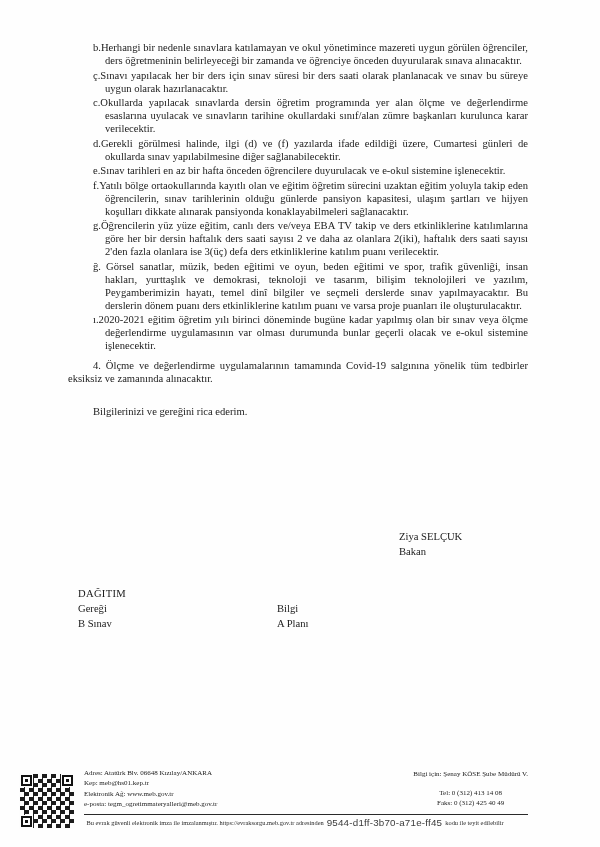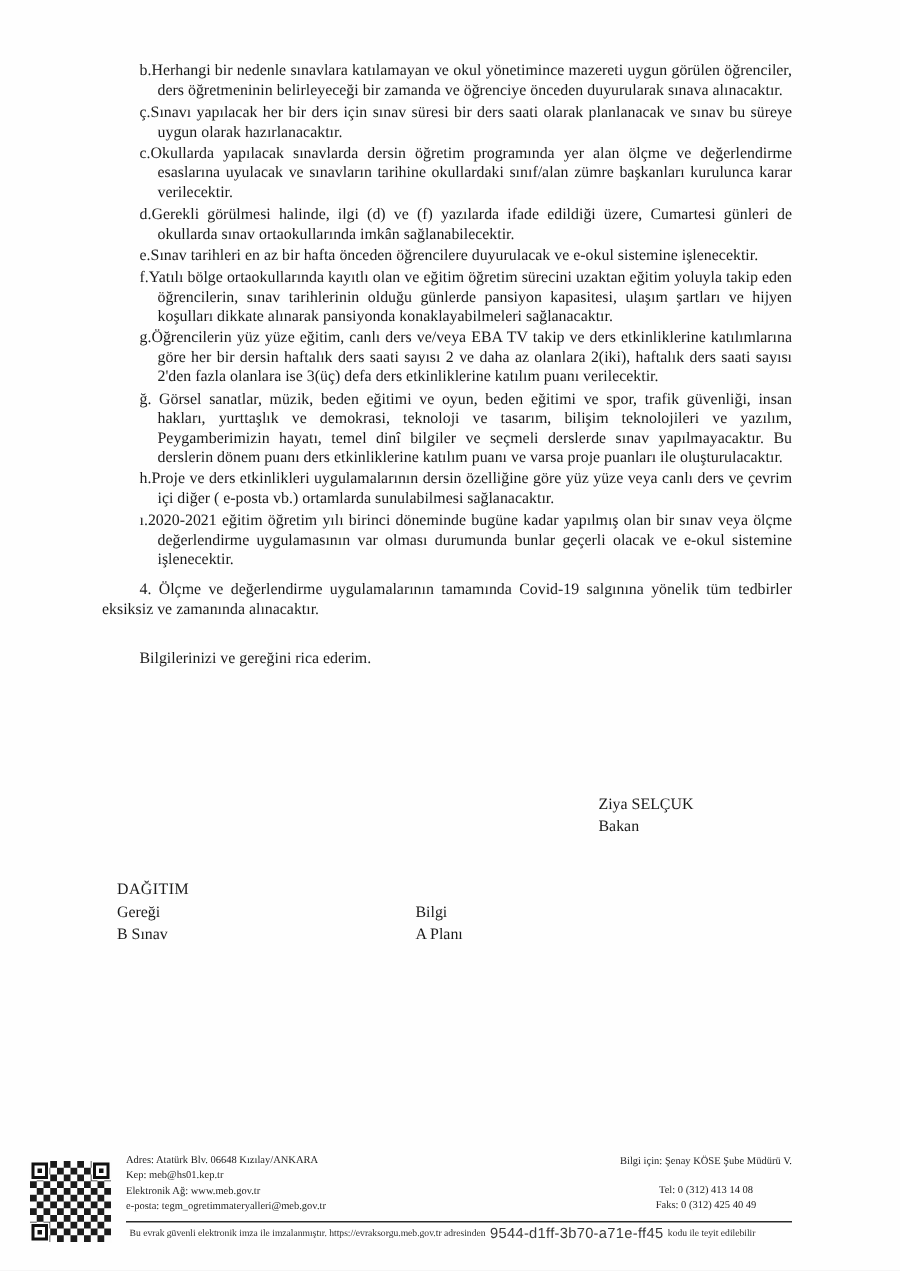--- a/index.html
+++ b/index.html
@@ -74,26 +74,25 @@
 </style>
 </head>
 <body>
 
 <div class="page">
 
   <div class="content">
     <div class="li"><span class="mk">b.</span><span>Herhangi bir nedenle sınavlara katılamayan ve okul yönetimince mazereti uygun görülen öğrenciler, ders öğretmeninin belirleyeceği bir zamanda ve öğrenciye önceden duyurularak sınava alınacaktır.</span></div>
     <div class="li"><span class="mk">ç.</span><span>Sınavı yapılacak her bir ders için sınav süresi bir ders saati olarak planlanacak ve sınav bu süreye uygun olarak hazırlanacaktır.</span></div>
     <div class="li"><span class="mk">c.</span><span>Okullarda yapılacak sınavlarda dersin öğretim programında yer alan ölçme ve değerlendirme esaslarına uyulacak ve sınavların tarihine okullardaki sınıf/alan zümre başkanları kurulunca karar verilecektir.</span></div>
-    <div class="li"><span class="mk">d.</span><span>Gerekli görülmesi halinde, ilgi (d) ve (f) yazılarda ifade edildiği üzere, Cumartesi günleri de okullarda sınav ortaokullarında imkân sağlanabilecektir.</span></div>
+    <div class="li"><span class="mk">d.</span><span>Gerekli görülmesi halinde, ilgi (d) ve (f) yazılarda ifade edildiği üzere, Cumartesi günleri de okullarda sınav yapılabilmesine diğer sağlanabilecektir.</span></div>
     <div class="li"><span class="mk">e.</span><span>Sınav tarihleri en az bir hafta önceden öğrencilere duyurulacak ve e-okul sistemine işlenecektir.</span></div>
     <div class="li"><span class="mk">f.</span><span>Yatılı bölge ortaokullarında kayıtlı olan ve eğitim öğretim sürecini uzaktan eğitim yoluyla takip eden öğrencilerin, sınav tarihlerinin olduğu günlerde pansiyon kapasitesi, ulaşım şartları ve hijyen koşulları dikkate alınarak pansiyonda konaklayabilmeleri sağlanacaktır.</span></div>
     <div class="li"><span class="mk">g.</span><span>Öğrencilerin yüz yüze eğitim, canlı ders ve/veya EBA TV takip ve ders etkinliklerine katılımlarına göre her bir dersin haftalık ders saati sayısı 2 ve daha az olanlara 2(iki), haftalık ders saati sayısı 2'den fazla olanlara ise 3(üç) defa ders etkinliklerine katılım puanı verilecektir.</span></div>
     <div class="li"><span class="mk">ğ. </span><span>Görsel sanatlar, müzik, beden eğitimi ve oyun, beden eğitimi ve spor, trafik güvenliği, insan hakları, yurttaşlık ve demokrasi, teknoloji ve tasarım, bilişim teknolojileri ve yazılım, Peygamberimizin hayatı, temel dinî bilgiler ve seçmeli derslerde sınav yapılmayacaktır. Bu derslerin dönem puanı ders etkinliklerine katılım puanı ve varsa proje puanları ile oluşturulacaktır.</span></div>
-    <div class="li"><span class="mk">h.</span><span>Proje ve ders etkinlikleri uygulamalarının dersin özelliğine göre yüz yüze veya canlı ders ve çevrim içi diğer ( e-posta vb.) ortamlarda sunulabilmesi sağlanacaktır.</span></div>
     <div class="li"><span class="mk">ı.</span><span>2020-2021 eğitim öğretim yılı birinci döneminde bugüne kadar yapılmış olan bir sınav veya ölçme değerlendirme uygulamasının var olması durumunda bunlar geçerli olacak ve e-okul sistemine işlenecektir.</span></div>
 
     <div class="para4">4. Ölçme ve değerlendirme uygulamalarının tamamında Covid-19 salgınına yönelik tüm tedbirler eksiksiz ve zamanında alınacaktır.</div>
     <div class="closing">Bilgilerinizi ve gereğini rica ederim.</div>
   </div>
 
   <div class="signature">
     <div>Ziya SELÇUK</div>
     <div>Bakan</div>
   </div>

